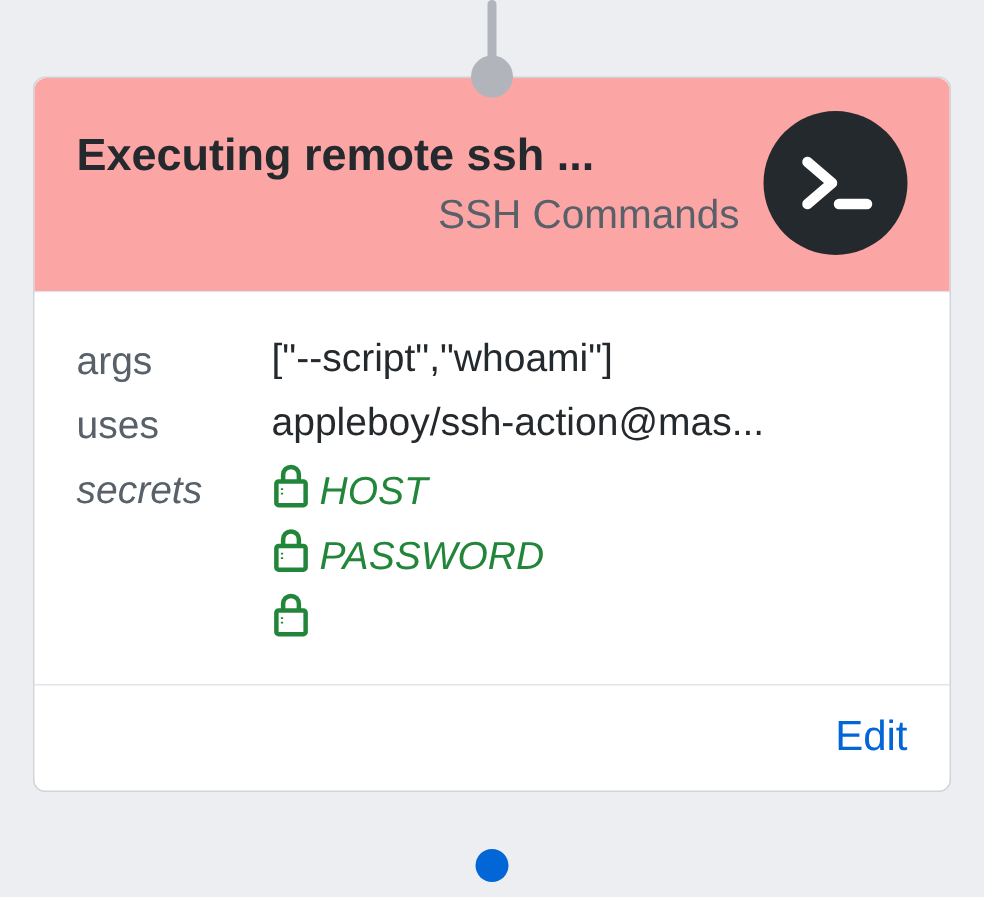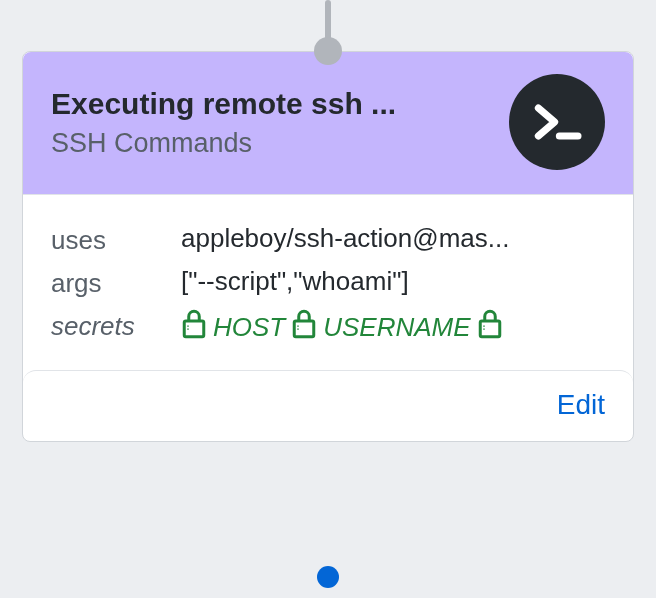--- a/index.html
+++ b/index.html
@@ -51,21 +51,21 @@
       position: absolute;
       top: 51px;
       left: 22px;
       right: 22px;
       background: #fff;
       border: 1px solid #d1d5da;
       border-radius: 8px;
       overflow: visible;
     }
     .card-header {
-      background: #c4b5fd;
+      background: #fca5a5;
       border-bottom: 1px solid #e1e4e8;
       padding: 22px 28px 24px 28px;
       display: flex;
       align-items: center;
       justify-content: space-between;
       border-radius: 8px 8px 0 0;
     }
     .header-text {
       flex: 1;
       min-width: 0;
@@ -78,20 +78,21 @@
       line-height: 1.2;
       white-space: nowrap;
       overflow: hidden;
       text-overflow: ellipsis;
     }
     .card-subtitle {
       font-size: 27px;
       font-weight: 400;
       color: #586069;
       margin-top: 6px;
+      text-align: right;
     }
     .icon-badge {
       width: 96px;
       height: 96px;
       background: #24292e;
       border-radius: 50%;
       display: flex;
       align-items: center;
       justify-content: center;
       flex-shrink: 0;
@@ -125,42 +126,41 @@
       font-size: 26px;
       color: #24292e;
       font-weight: 400;
       min-width: 0;
       white-space: nowrap;
       overflow: hidden;
       text-overflow: ellipsis;
     }
     .secrets-list {
       display: flex;
-      flex-direction: row;
+      flex-direction: column;
       gap: 6px;
     }
     .secret-item {
       display: flex;
       align-items: center;
       gap: 6px;
       color: #22863a;
       font-size: 26px;
       font-weight: 500;
     }
     .secret-item svg {
       width: 26px;
       height: 30px;
       flex-shrink: 0;
     }
     .card-footer {
       border-top: 1px solid #e1e4e8;
       padding: 18px 28px 20px 28px;
       display: flex;
       justify-content: flex-end;
-      border-radius: 13px;
     }
     .edit-link {
       font-size: 28px;
       font-weight: 500;
       color: #0366d6;
       cursor: pointer;
     }
   </style>
 </head>
 <body>
@@ -179,27 +179,27 @@
       <svg viewBox="0 0 24 24" fill="none" stroke="#fff" stroke-width="3" stroke-linecap="round" stroke-linejoin="round">
         <polyline points="4,6 11,12 4,18"></polyline>
         <line x1="13" y1="18" x2="21" y2="18"></line>
       </svg>
     </div>
   </div>
 
   <div class="card-body">
 
     <div class="row">
+      <div class="row-label">args</div>
+      <div class="row-value">["--script","whoami"]</div>
+    </div>
+
+    <div class="row">
       <div class="row-label">uses</div>
       <div class="row-value">appleboy/ssh-action@mas...</div>
-    </div>
-
-    <div class="row">
-      <div class="row-label">args</div>
-      <div class="row-value">["--script","whoami"]</div>
     </div>
 
     <div class="row">
       <div class="row-label">secrets</div>
       <div class="secrets-list">
         <div class="secret-item">
           <span>
             <svg viewBox="0 0 16 20" fill="none" stroke="#22863a" stroke-width="2" stroke-linejoin="round">
               <rect x="1.5" y="8" width="13" height="10.5" rx="1"></rect>
               <path d="M4.5 8 V5 a3.5 3.5 0 0 1 7 0 V8"></path>
@@ -209,21 +209,21 @@
           <span>HOST</span>
         </div>
         <div class="secret-item">
           <span>
             <svg viewBox="0 0 16 20" fill="none" stroke="#22863a" stroke-width="2" stroke-linejoin="round">
               <rect x="1.5" y="8" width="13" height="10.5" rx="1"></rect>
               <path d="M4.5 8 V5 a3.5 3.5 0 0 1 7 0 V8"></path>
               <line x1="4" y1="11" x2="4" y2="15" stroke-width="1" stroke-dasharray="0.8 1.2"></line>
             </svg>
           </span>
-          <span>USERNAME</span>
+          <span>PASSWORD</span>
         </div>
         <div class="secret-item">
           <span>
             <svg viewBox="0 0 16 20" fill="none" stroke="#22863a" stroke-width="2" stroke-linejoin="round">
               <rect x="1.5" y="8" width="13" height="10.5" rx="1"></rect>
               <path d="M4.5 8 V5 a3.5 3.5 0 0 1 7 0 V8"></path>
               <line x1="4" y1="11" x2="4" y2="15" stroke-width="1" stroke-dasharray="0.8 1.2"></line>
             </svg>
           </span>
         </div>

